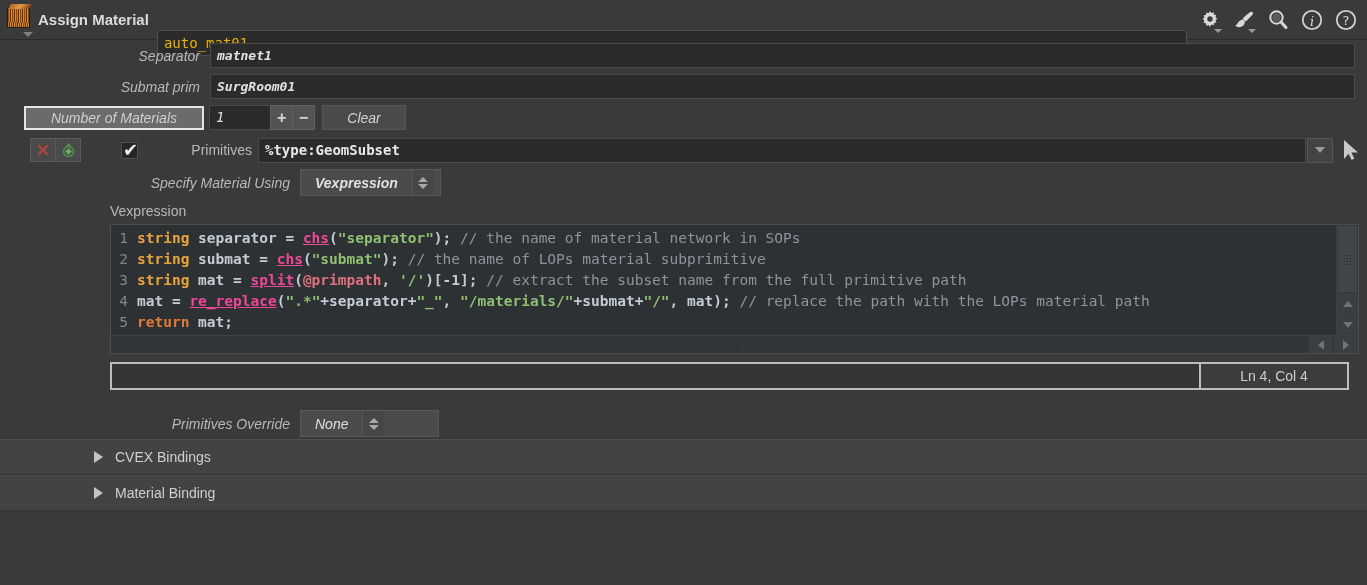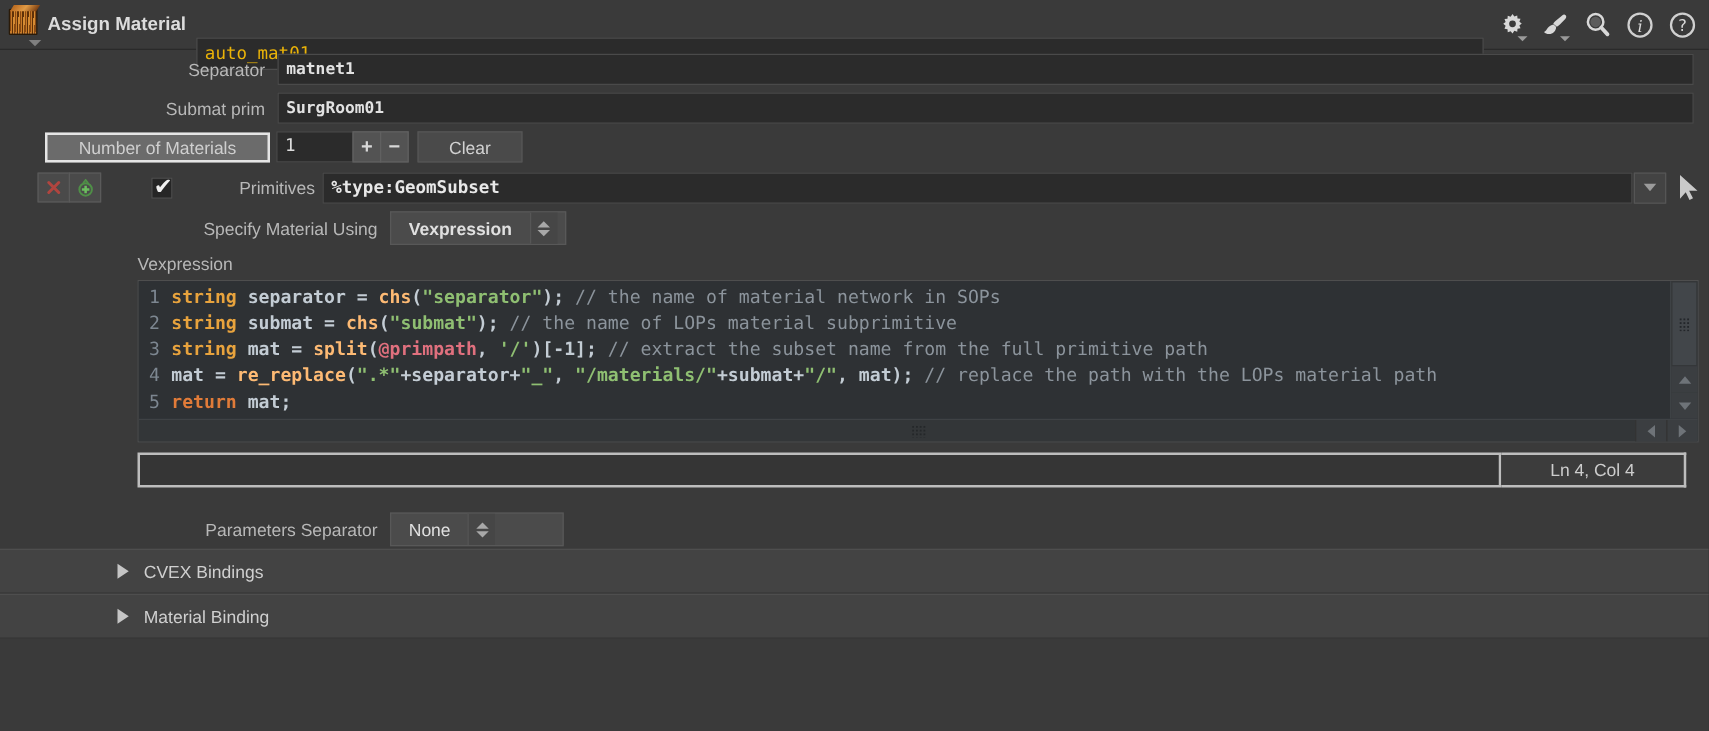--- a/index.html
+++ b/index.html
@@ -95,21 +95,22 @@
     width: 0; height: 0;
     border-left: 4px solid transparent;
     border-right: 4px solid transparent;
     border-top: 4px solid #9a9a9a;
   }
 
   
   .row {
     display: flex; align-items: center;
     height: 31px;
-    padding-left: 12px;
+    padding-left: 0;
+    font-style: italic;
   }
   .lbl {
     text-align: right;
     font-size: 14px;
     color: #b8b8b8;
     padding-right: 10px;
     flex: 0 0 auto;
     white-space: nowrap;
   }
   .lbl-w { width: 210px; }
@@ -295,21 +296,21 @@
     width: 26px;
     text-align: right;
     color: #7d8791;
     padding-right: 9px;
     flex: 0 0 auto;
     -moz-user-select: none;
   }
   .code-text { flex: 1 1 auto; }
   .tok-kw   { color: #e8a33d; font-weight: bold; }
   .tok-ret  { color: #e07b39; font-weight: bold; }
-  .tok-fn   { color: #fdba74; font-weight: bold; }
+  .tok-fn   { color: #ec4899; font-weight: bold; text-decoration: underline; }
   .tok-plain{ color: #c3ccd4; font-weight: bold; }
   .tok-str  { color: #8fbf72; font-weight: bold; }
   .tok-at   { color: #e0707e; font-weight: bold; }
   .tok-cmt  { color: #8c949c; }
 
   .vscroll {
     width: 22px; flex: 0 0 auto;
     background: #343739;
     border-left: 1px solid #3e4245;
     display: flex; flex-direction: column;
@@ -565,21 +566,21 @@
       </div>
     </div>
   </div>
 
   <div class="status-row">
     <div class="status-field"></div>
     <div class="lncol">Ln 4, Col 4</div>
   </div>
 
   <div class="row" style="margin-top:18px">
-    <div class="lbl" style="width:300px">Parameters Separator</div>
+    <div class="lbl" style="width:300px">Primitives Override</div>
     <div class="combo" style="width:139px">
       <div class="ctext">None</div>
       <div class="spin">
         <div class="up"></div>
           <div class="dn"></div>
       </div>
     </div>
   </div>
 
   <div class="section">

